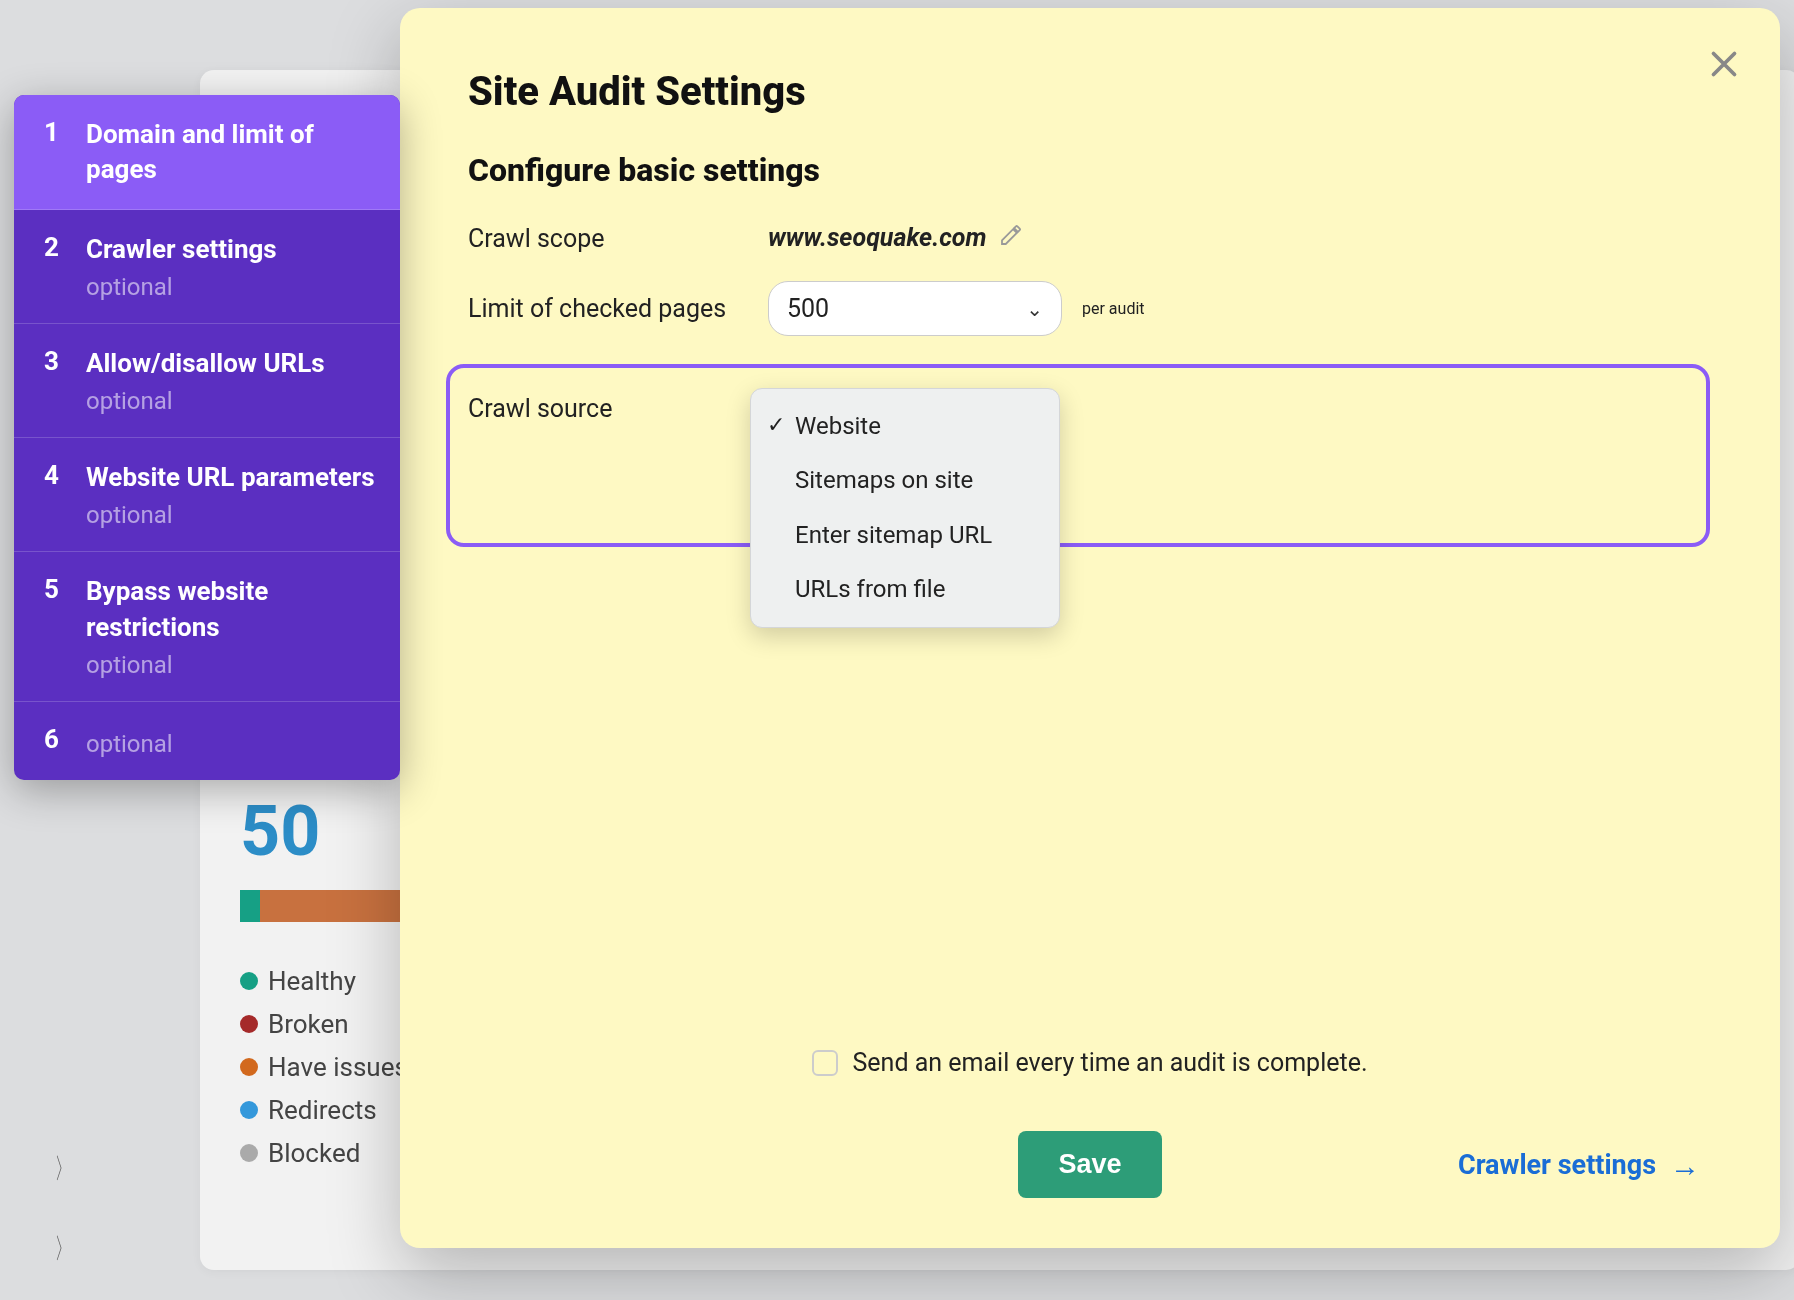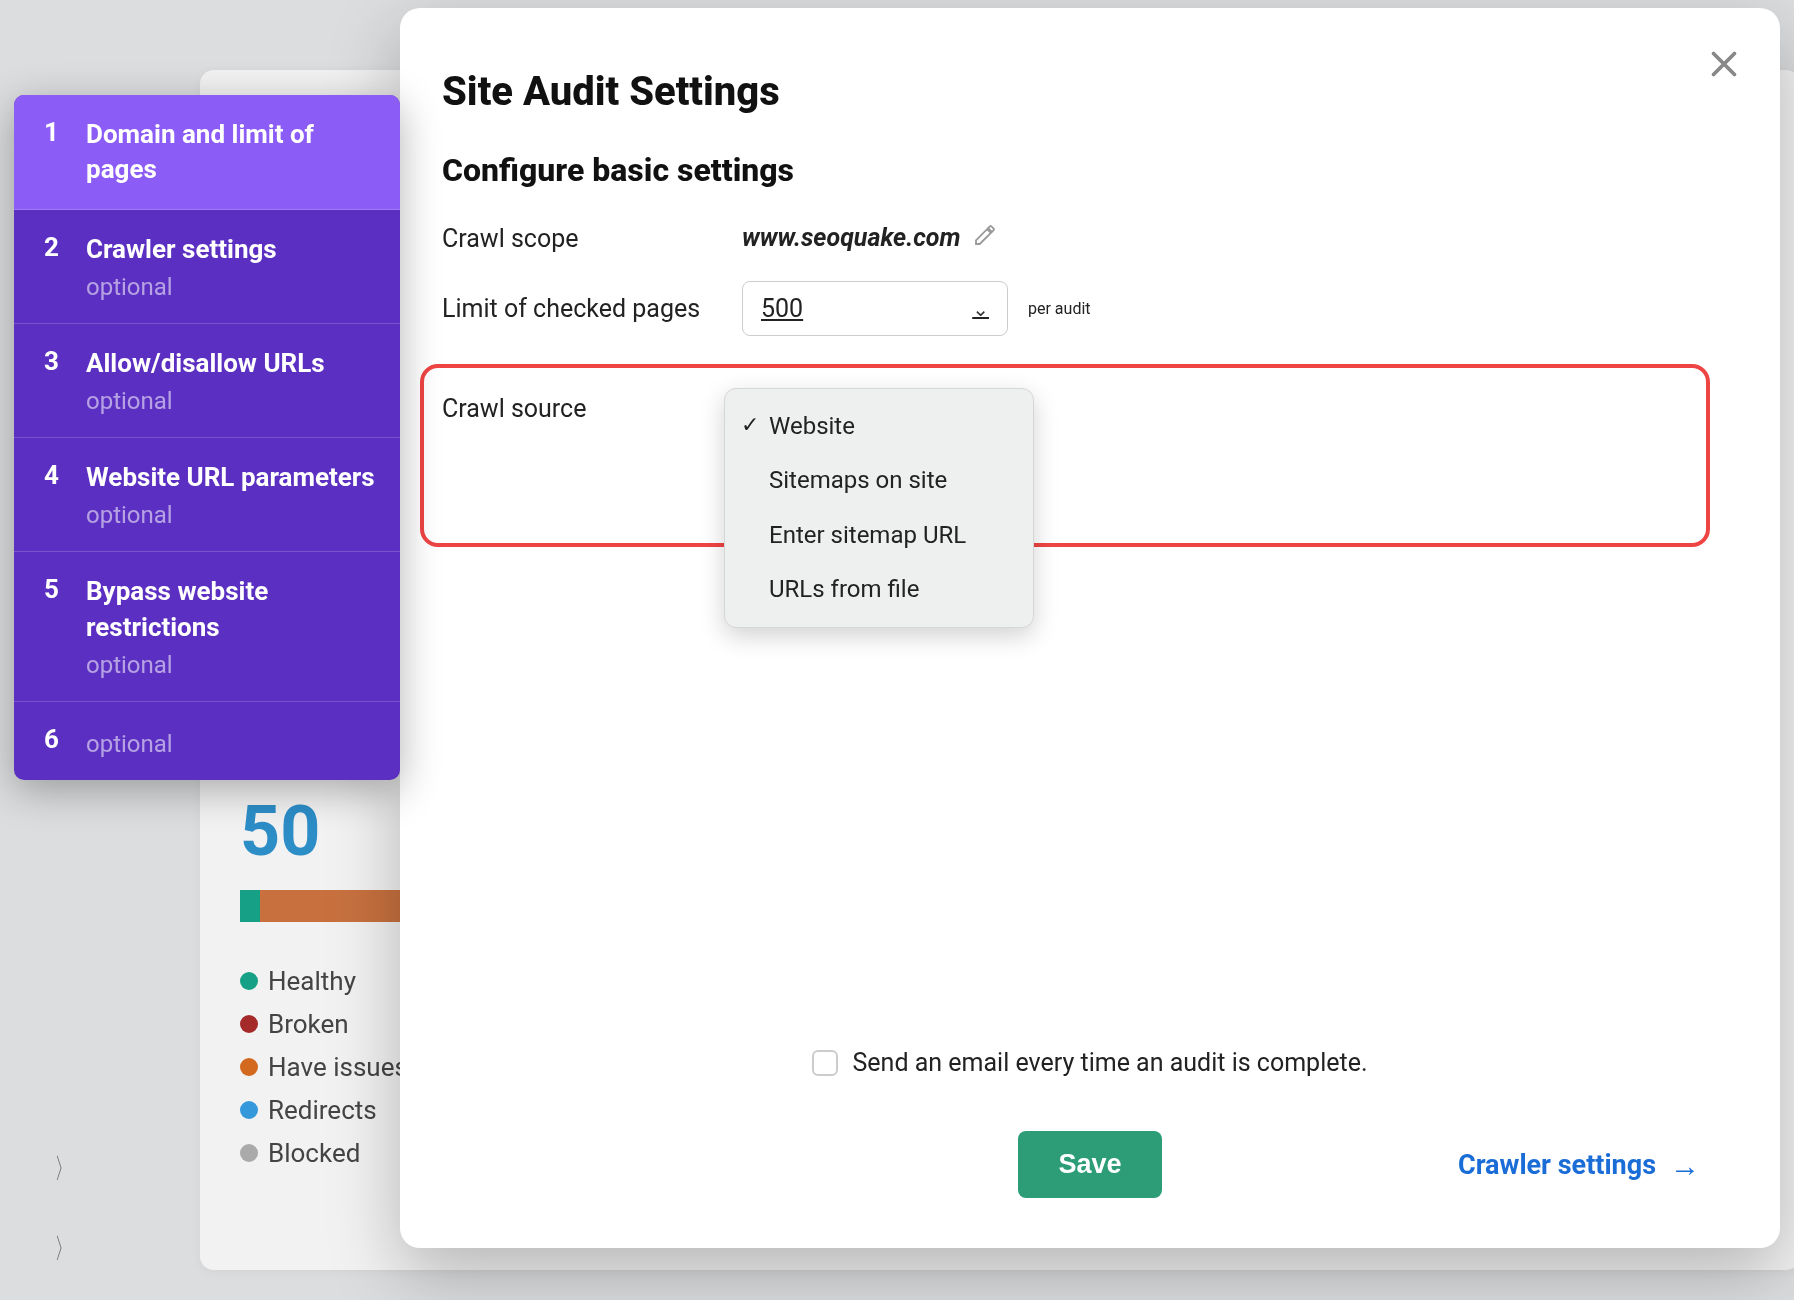--- a/index.html
+++ b/index.html
@@ -114,25 +114,25 @@
       margin-top: 6px;
     }
 
     
     .modal {
       position: absolute;
       left: 400px;
       top: 8px;
       width: 1380px;
       height: 1240px;
-      background: #ffffff;
+      background: #fef9c3;
       border-radius: 20px;
       box-shadow: 0 25px 70px rgba(0,0,0,0.25);
       z-index: 5;
-      padding: 60px 70px 50px 42px;
+      padding: 60px 70px 50px 68px;
     }
     .close {
       position: absolute;
       right: 38px;
       top: 38px;
       width: 36px;
       height: 36px;
       cursor: pointer;
       color: #888;
     }
@@ -165,41 +165,40 @@
       font-weight: 700;
       display: flex;
       gap: 12px;
       font-style: italic;
     }
     .edit-icon { color: #999; }
     .edit-icon svg { width: 24px; height: 24px; }
 
     .select {
       border: 1px solid #ccc;
-      border-radius: 8px;
+      border-radius: 20px;
       padding: 12px 18px;
-      width: 266px;
+      width: 294px;
       display: flex;
       align-items: center;
       justify-content: space-between;
       font-size: 25px;
       cursor: pointer;
       background: #fff;
-      text-decoration: underline;
     }
     .select .chev { color: #333; font-size: 20px; }
     .after-select {
       margin-left: 20px;
       font-size: 16px;
     }
 
     
     .highlight-box {
       position: relative;
-      border: 4px solid #ef4444;
+      border: 4px solid #8b5cf6;
       border-radius: 18px;
       padding: 26px 18px 120px 18px;
       margin-left: -22px;
     }
 
     .dropdown-menu {
       position: absolute;
       left: 300px;
       top: 20px;
       width: 310px;

